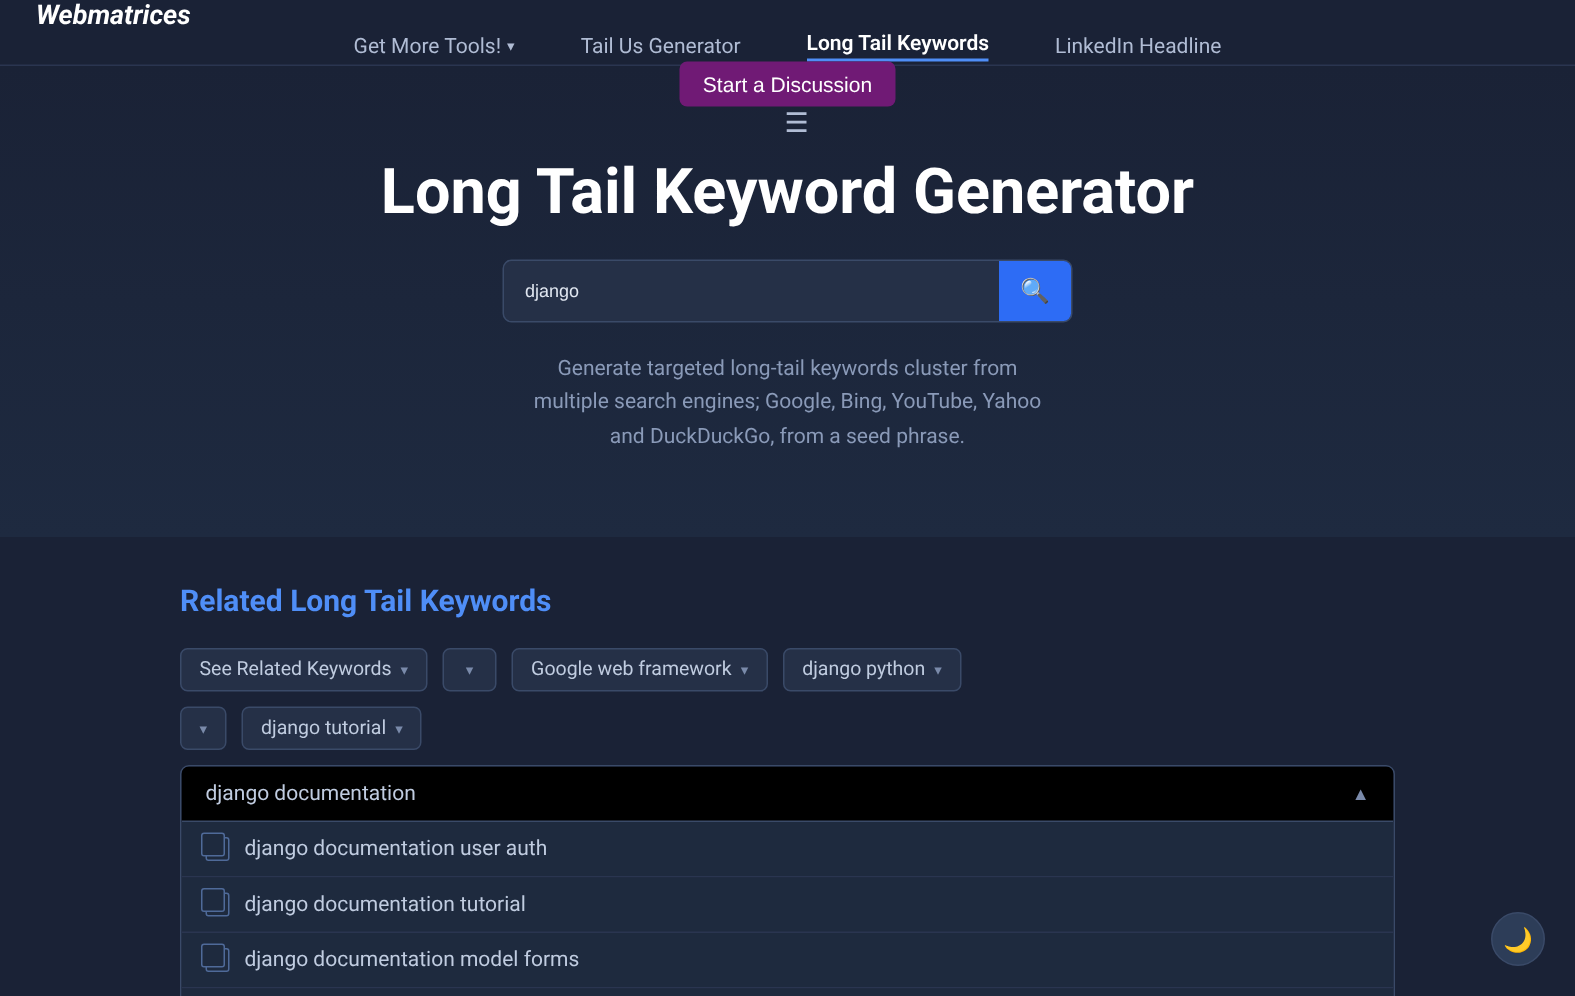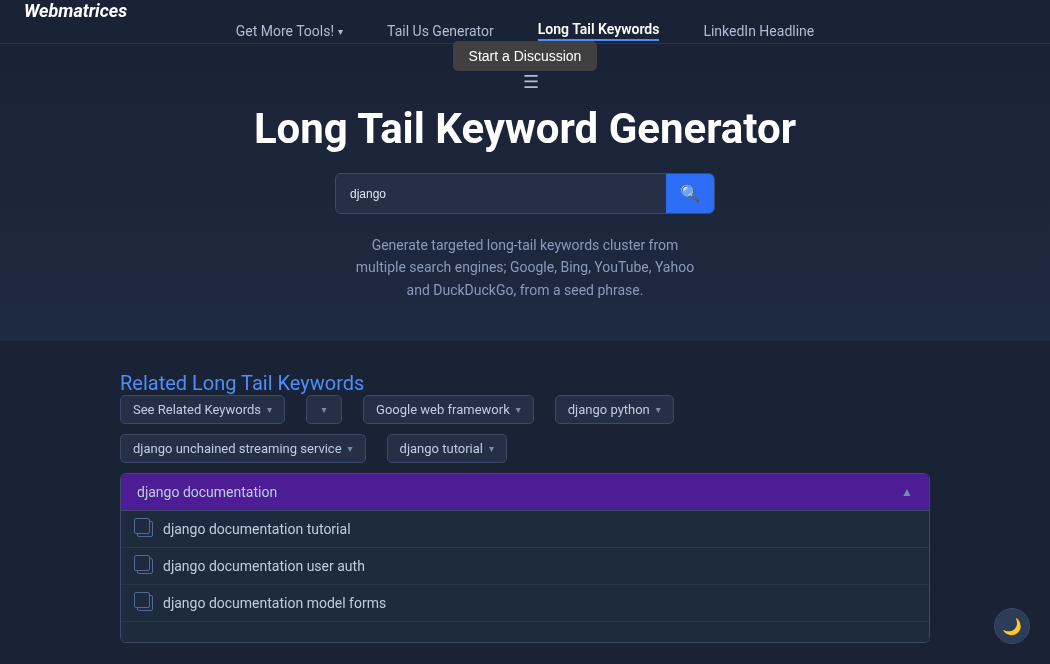--- a/index.html
+++ b/index.html
@@ -46,21 +46,21 @@
     .nav-links li a.active {
       color: #fff;
       font-weight: 600;
       border-bottom: 2px solid #4f8ef7;
       padding-bottom: 2px;
     }
     .nav-links li a .chevron {
       font-size: 10px;
     }
     .nav-start-discussion {
-      background-color: #404040;
+      background-color: #701a75;
       color: #fff;
       border: none;
       padding: 7px 16px;
       border-radius: 5px;
       font-size: 14px;
       cursor: pointer;
     }
     .nav-menu-icon {
       margin-left: 12px;
       cursor: pointer;
@@ -105,42 +105,43 @@
       border: none;
       padding: 10px 14px;
       cursor: pointer;
       color: #fff;
       font-size: 16px;
     }
     .hero-desc {
       color: #8a9ab8;
       font-size: 14px;
       max-width: 360px;
-      margin: 0 auto;
+      margin: 16px auto;
       line-height: 1.6;
     }
 
     
     .results-section {
       padding: 30px 120px;
     }
     .results-title {
       font-size: 20px;
-      font-weight: 400;
+      font-weight: 700;
       color: #e0e6f0;
+      margin-bottom: 20px;
     }
     .results-title span {
       color: #4f8ef7;
     }
 
     
     .filter-row {
       display: flex;
       flex-wrap: wrap;
-      gap: 21px;
+      gap: 10px;
       margin-bottom: 10px;
     }
     .filter-tag {
       display: flex;
       align-items: center;
       gap: 6px;
       background: #253047;
       border: 1px solid #3a4a68;
       border-radius: 5px;
       padding: 6px 12px;
@@ -155,21 +156,21 @@
     .dropdown-box {
       border: 1px solid #3a4a68;
       border-radius: 6px;
       overflow: hidden;
       margin-top: 10px;
     }
     .dropdown-header {
       display: flex;
       align-items: center;
       justify-content: space-between;
-      background: #4c1d95;
+      background: #000000;
       padding: 10px 16px;
       font-size: 14px;
       color: #c0cce0;
       cursor: pointer;
       border-bottom: 1px solid #3a4a68;
     }
     .dropdown-header .chevron-up { font-size: 12px; color: #7a8aaa; }
 
     .dropdown-item {
       display: flex;
@@ -281,42 +282,41 @@
       <span class="chevron">▾</span>
     </div>
     <div class="filter-tag">
       <span>django python</span>
       <span class="chevron">▾</span>
     </div>
   </div>
 
   <div class="filter-row">
     <div class="filter-tag">
-      <span>django unchained streaming service</span>
       <span class="chevron">▾</span>
     </div>
     <div class="filter-tag">
       <span>django tutorial</span>
       <span class="chevron">▾</span>
     </div>
   </div>
 
   <div class="dropdown-box">
     <div class="dropdown-header">
       <span>django documentation</span>
       <span class="chevron-up">▲</span>
     </div>
     <div>
       <div class="dropdown-item">
         <div class="copy-icon"></div>
-        <span>django documentation tutorial</span>
+        <span>django documentation user auth</span>
       </div>
       <div class="dropdown-item">
         <div class="copy-icon"></div>
-        <span>django documentation user auth</span>
+        <span>django documentation tutorial</span>
       </div>
       <div class="dropdown-item">
         <div class="copy-icon"></div>
         <span>django documentation model forms</span>
       </div>
       <div class="dropdown-item">
         
         
       </div>
 

